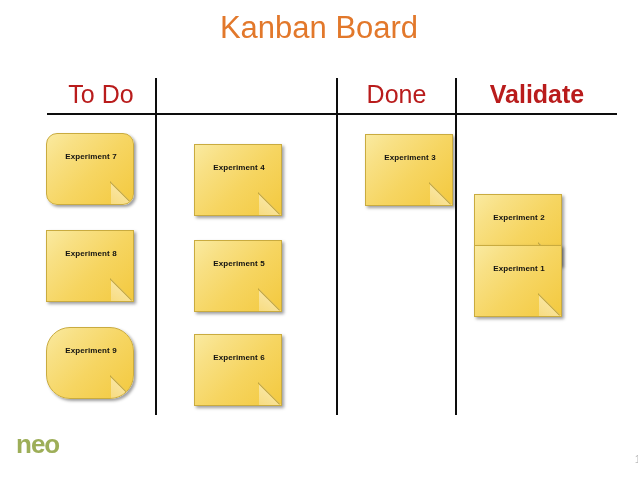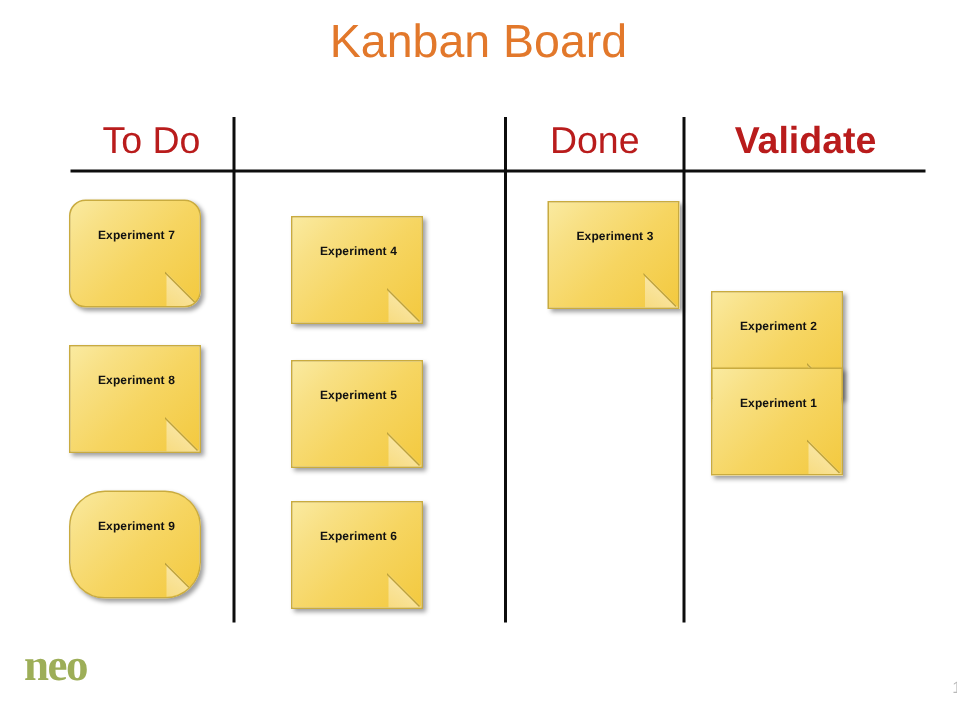--- a/index.html
+++ b/index.html
@@ -127,26 +127,26 @@
     background: #bda23c;
     transform: rotate(45deg);
     transform-origin: 0 0;
   }
 
   
   #logo {
     position: absolute;
     left: 16px;
     top: 428px;
-    font-size: 30px;
+    font-size: 26px;
     line-height: 32px;
     font-weight: bold;
     color: #9DAE58;
     letter-spacing: -1px;
-    font-family: Liberation Serif, serif;
+    font-family: Liberation Sans, sans-serif;
   }
   #pagenum {
     position: absolute;
     right: 18px;
     top: 452px;
     font-size: 11px;
     line-height: 14px;
     color: #b9b9b9;
     text-align: right;
   }

